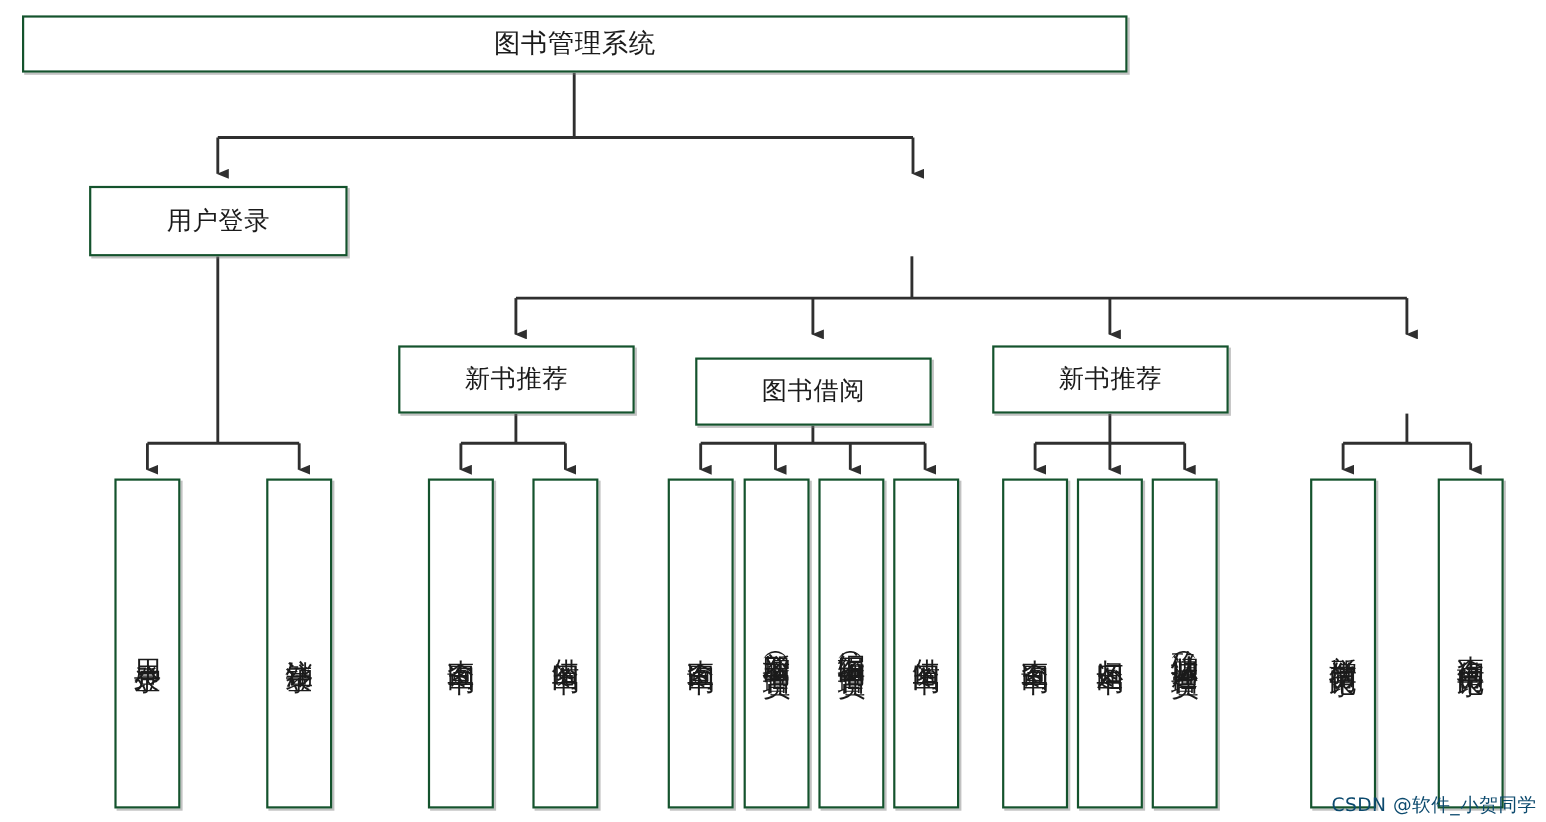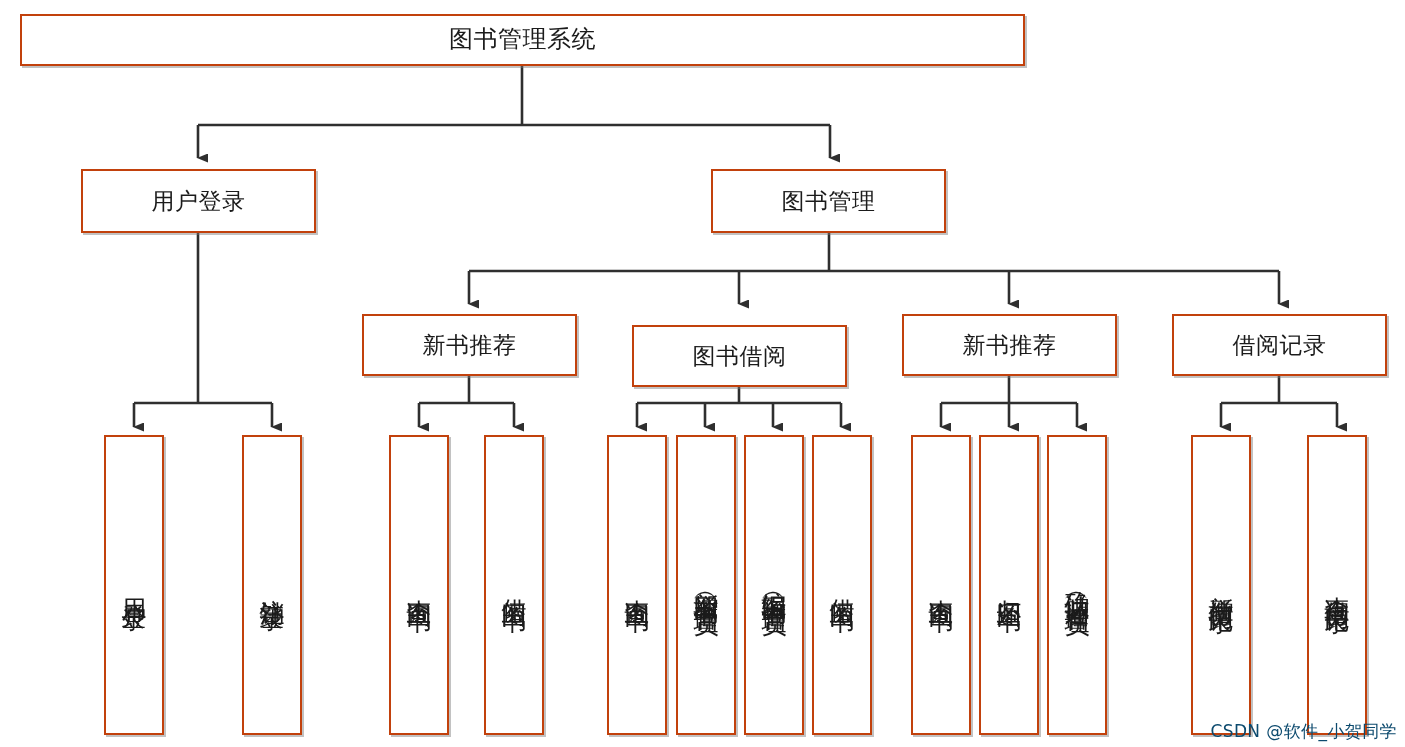--- a/index.html
+++ b/index.html
@@ -1,19 +1,19 @@
 <!DOCTYPE html>
 <html><head>
 <meta charset="utf-8">
 <style>
   html,body{margin:0;padding:0;background:#ffffff;}
   body{font-family:"DejaVu Sans","Liberation Sans",sans-serif;}
   #stage{position:relative;width:1405px;height:747px;background:#ffffff;overflow:hidden;}
   svg#wires{position:absolute;left:0;top:0;width:1405px;height:747px;pointer-events:none;}
-  .node{position:absolute;box-sizing:border-box;background:#ffffff;border:2px solid #c2410c;
+  .node{position:absolute;box-sizing:border-box;background:#ffffff;border:2px solid #14532d;
         box-shadow:2px 2px 0 rgba(120,120,120,.45);display:flex;align-items:center;justify-content:center;}
   .node .lbl{color:#1b1b1b;line-height:1.14;text-align:center;white-space:pre;}
   .node.h .lbl{font-size:23px;letter-spacing:.5px;}
   .node.root .lbl{font-size:24px;}
   .node.v{}
   .node.v .lbl{writing-mode:vertical-rl;text-orientation:upright;font-size:25px;letter-spacing:3px;
                line-height:1;padding:3px 0;}
   #watermark{position:absolute;right:8px;bottom:4px;font-size:17px;color:#0c4a6e;white-space:nowrap;
              letter-spacing:.4px;}
 </style>
@@ -72,35 +72,29 @@
     </g>
   </svg>
 
   <div class="node h root" style="left:20px;top:14px;width:1005px;height:52px;">
     <span class="lbl">图书管理系统</span>
   </div>
 
   <div class="node h" style="left:81px;top:169px;width:235px;height:64px;">
     <span class="lbl">用户登录</span>
   </div>
-  <div class="node h" style="left:711px;top:169px;width:235px;height:64px;">
-    <span class="lbl">图书管理</span>
-  </div>
 
   <div class="node h" style="left:362px;top:314px;width:215px;height:62px;">
     <span class="lbl">新书推荐</span>
   </div>
   <div class="node h" style="left:632px;top:325px;width:215px;height:62px;">
     <span class="lbl">图书借阅</span>
   </div>
   <div class="node h" style="left:902px;top:314px;width:215px;height:62px;">
     <span class="lbl">新书推荐</span>
-  </div>
-  <div class="node h" style="left:1172px;top:314px;width:215px;height:62px;">
-    <span class="lbl">借阅记录</span>
   </div>
 
   <div class="node v" style="left:104px;top:435px;width:60px;height:300px;">
     <span class="lbl">用户登录</span>
   </div>
   <div class="node v" style="left:242px;top:435px;width:60px;height:300px;">
     <span class="lbl">注销登录</span>
   </div>
 
   <div class="node v" style="left:389px;top:435px;width:60px;height:300px;">

